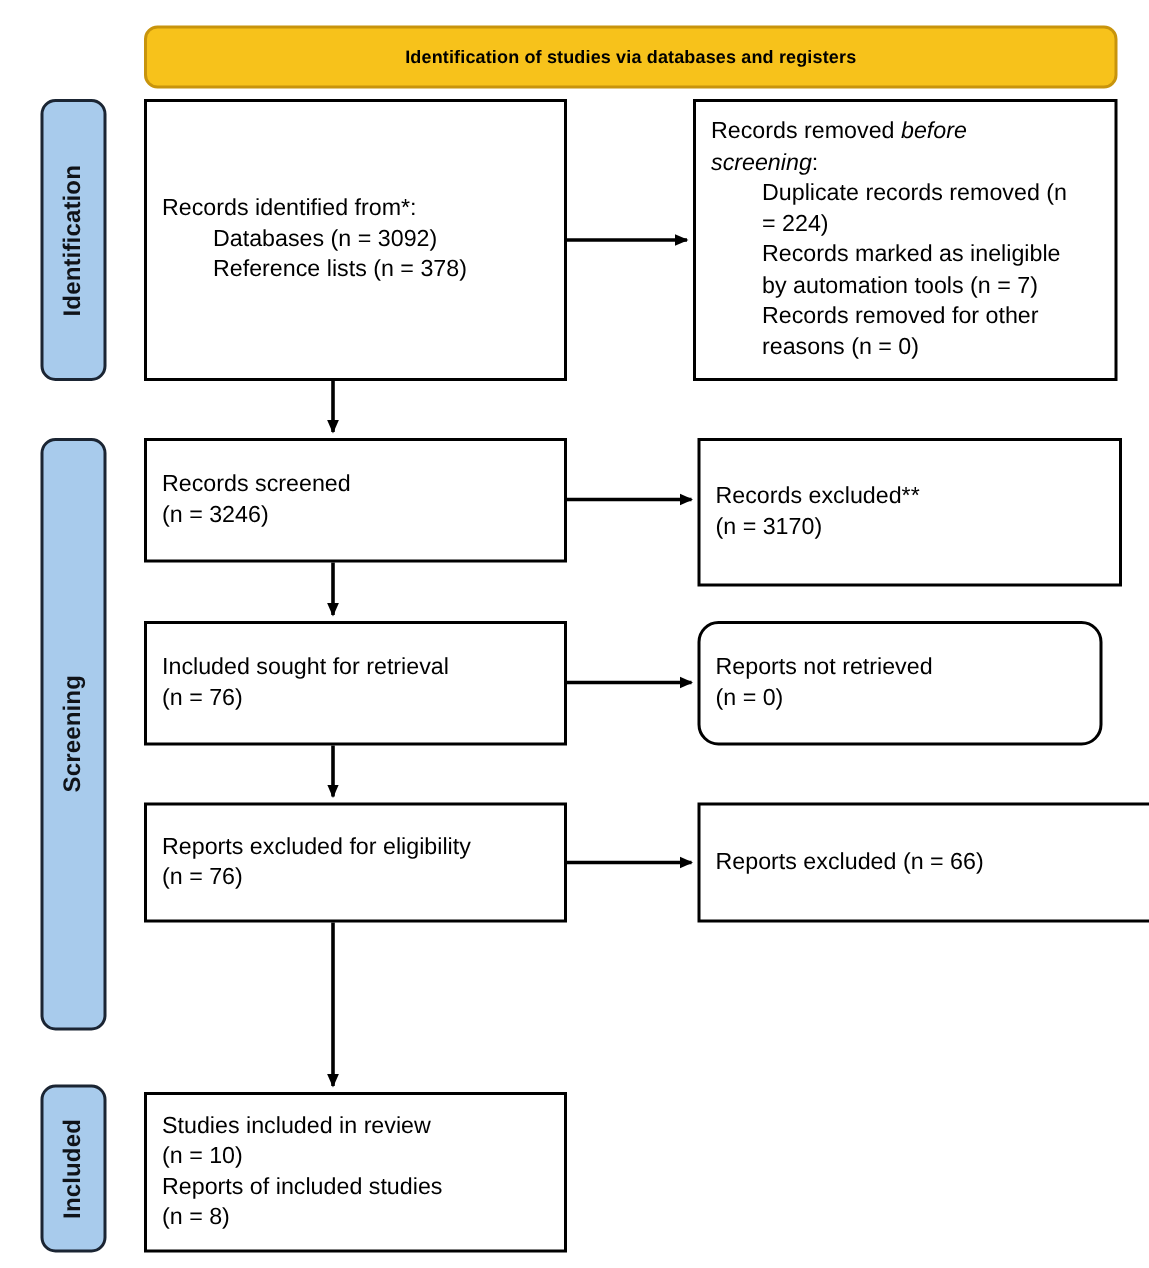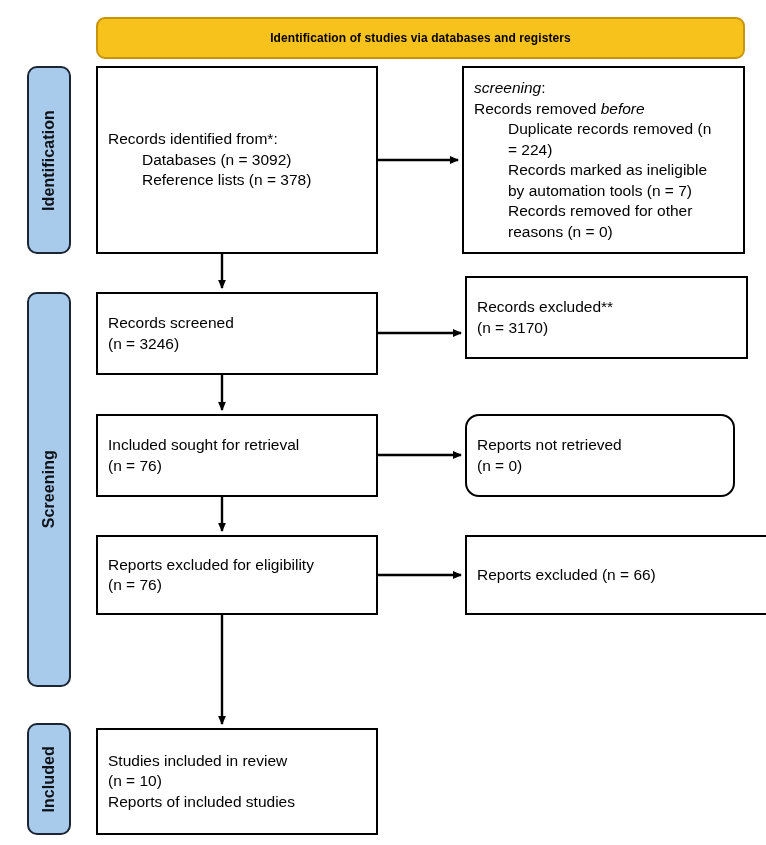--- a/index.html
+++ b/index.html
@@ -95,21 +95,21 @@
   .flow-box .line.indent-wrap {
     padding-left: 34px;
   }
   .flow-box .line em {
     font-style: italic;
   }
 
   #box-identified      { left: 96px;  top: 66px;  width: 282px; height: 188px; }
   #box-removed         { left: 462px; top: 66px;  width: 283px; height: 188px; }
   #box-screened        { left: 96px;  top: 292px; width: 282px; height: 83px;  }
-  #box-excluded        { left: 465px; top: 276px; width: 283px; height: 83px;  }
+  #box-excluded        { left: 465px; top: 292px; width: 283px; height: 99px;  }
   #box-sought          { left: 96px;  top: 414px; width: 282px; height: 83px;  }
   #box-not-retrieved   { left: 465px; top: 414px; width: 270px; height: 83px; border-radius: 14px;  }
   #box-assessed        { left: 96px;  top: 535px; width: 282px; height: 80px;  }
   #box-reports-excluded{ left: 465px; top: 535px; width: 321px; height: 80px;  }
   #box-included        { left: 96px;  top: 728px; width: 282px; height: 107px; }
 
   
   #box-reports-excluded { justify-content: center; }
 
   
@@ -139,22 +139,22 @@
     <span class="banner-text">Identification of studies via databases and registers</span>
   </div>
 
   <div class="flow-box" id="box-identified">
     <div class="line">Records identified from*:</div>
     <div class="line indent">Databases (n = 3092)</div>
     <div class="line indent">Reference lists (n = 378)</div>
   </div>
 
   <div class="flow-box" id="box-removed">
+    <div class="line">Records removed <em>before</em></div>
     <div class="line"><em>screening</em>:</div>
-    <div class="line">Records removed <em>before</em></div>
     <div class="line indent-wrap">Duplicate records removed (n</div>
     <div class="line indent-wrap">= 224)</div>
     <div class="line indent-wrap">Records marked as ineligible</div>
     <div class="line indent-wrap">by automation tools (n = 7)</div>
     <div class="line indent-wrap">Records removed for other</div>
     <div class="line indent-wrap">reasons (n = 0)</div>
   </div>
 
   <div class="flow-box" id="box-screened">
     <div class="line">Records screened</div>
@@ -182,20 +182,21 @@
   </div>
 
   <div class="flow-box" id="box-reports-excluded">
     <div class="line">Reports excluded (n = 66)</div>
   </div>
 
   <div class="flow-box" id="box-included">
     <div class="line">Studies included in review</div>
     <div class="line">(n = 10)</div>
     <div class="line">Reports of included studies</div>
+    <div class="line">(n = 8)</div>
   </div>
 
   <div class="conn" style="left:0;top:0;width:766px;height:845px;">
     <svg width="766" height="845" viewBox="0 0 766 845">
       <defs>
         <marker id="ah" markerWidth="9" markerHeight="9" refX="8" refY="4.5" orient="auto" markerUnits="userSpaceOnUse">
           <path d="M0,0.6 L9,4.5 L0,8.4 z" fill="#000000"></path>
         </marker>
       </defs>
 

